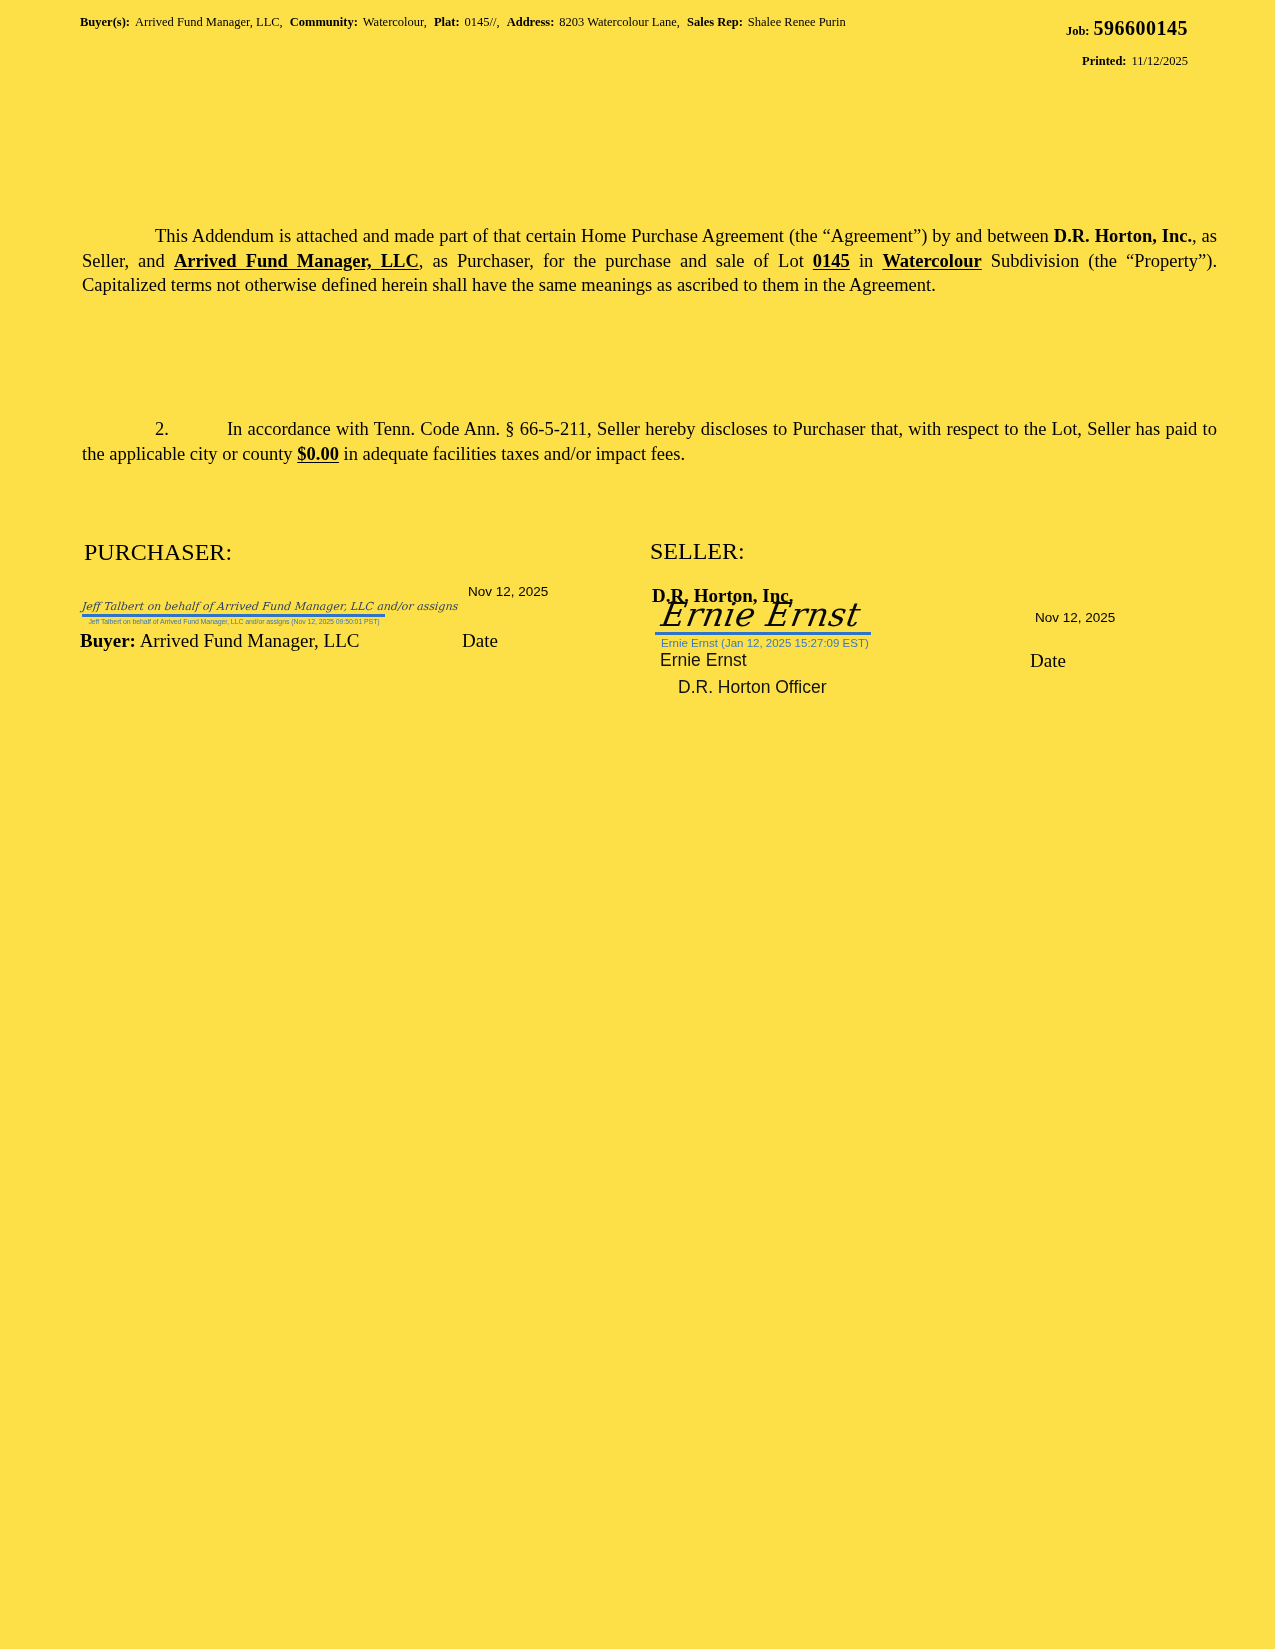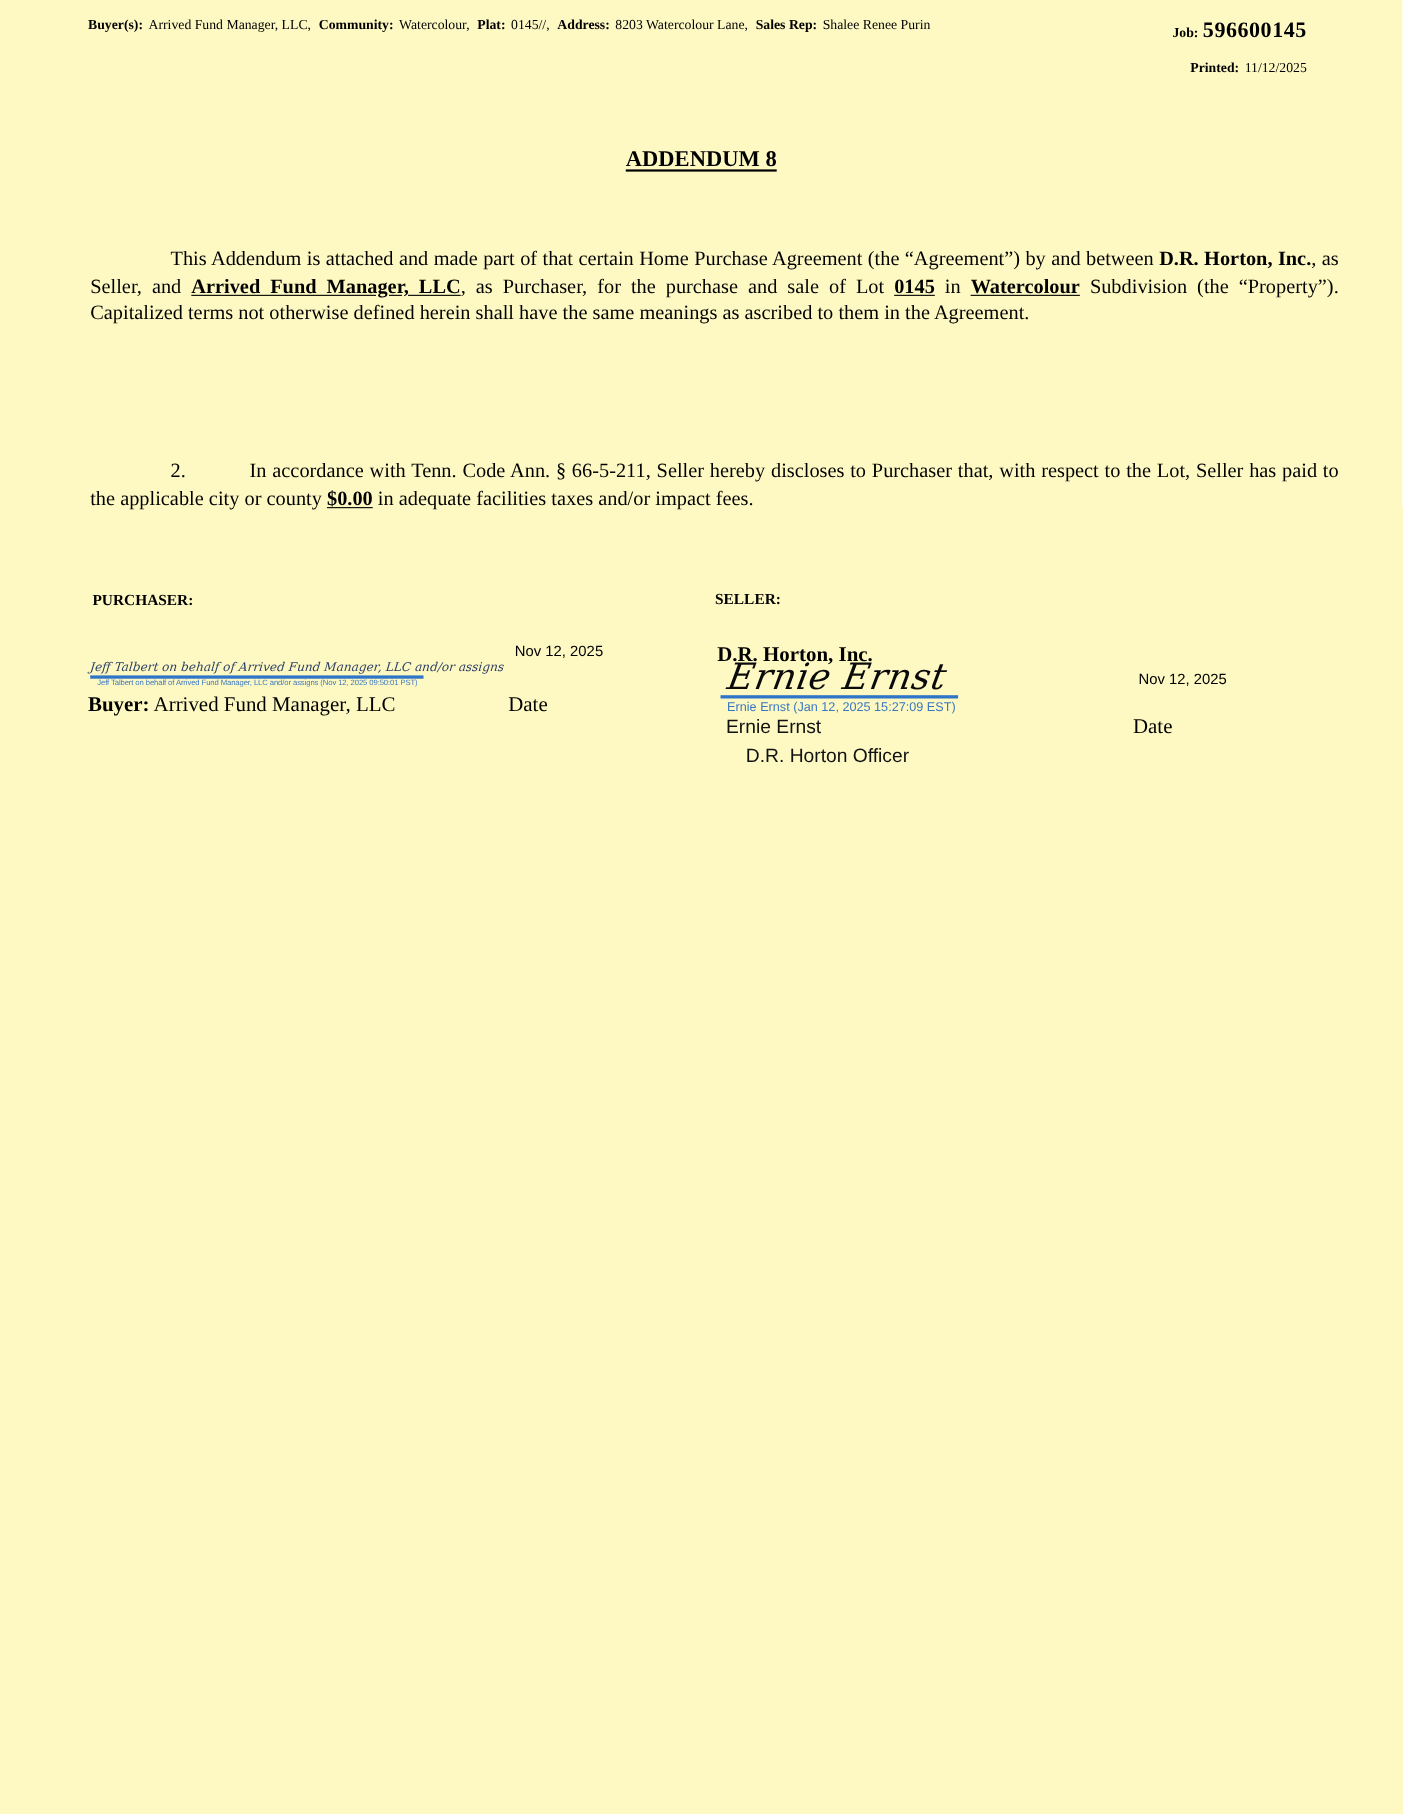--- a/index.html
+++ b/index.html
@@ -1,19 +1,19 @@
 <!DOCTYPE html>
 <html style="--signature-line: #2e75c9; --signature-note: #3a78c2; --script-ink: #2b3f63; --seller-ink: #0a0a0a;"><head>
 <meta charset="utf-8">
 <style>
   html,body { margin:0; padding:0; background:#ffffff; }
   .page {
     position:relative;
     width:1275px; height:1649px;
-    background:#fef9c3;
+    background:#fde047;
     font-family:"Liberation Serif", serif;
     color:#000;
     overflow:hidden;
   }
   
   .header-left {
     position:absolute; left:80px; top:15px;
     font-size:12.5px; white-space:nowrap;
   }
   .header-left b { margin-right:5px; }
@@ -42,21 +42,21 @@
     font-size:18.5px; line-height:24.5px;
     text-align:justify; text-indent:73px;
   }
   .intro   { top:212px; }
   .clause1 { top:334px; }
   .clause2 { top:405px; }
   .u { text-decoration:underline; text-underline-offset:2px; }
   .num-gap { display:inline-block; width:58px; }
   
   .sig { position:absolute; margin:0; }
-  .sig-heading { font-size:14px; font-weight:bold; }
+  .sig-heading { font-size:24px; font-weight:normal; }
   .purchaser-heading { left:84px;  top:539px; }
   .seller-heading    { left:650px; top:538px; }
   .p-date { left:468px; top:584px; font-size:13.5px; font-family:"Liberation Sans", sans-serif; }
   .p-script {
     left:82px; top:600px; width:300px; text-align:center;
     font-family:"DejaVu Serif", serif; font-style:italic;
     font-size:11px; color:var(--script-ink,#2b3f63);
     transform:skewX(-6deg);
     white-space:nowrap;
   }
@@ -96,21 +96,20 @@
 
 <div class="page">
 
   <div class="header-left"><b>Buyer(s):</b><span class="hv">Arrived Fund Manager, LLC,</span><b>Community:</b><span class="hv">Watercolour,</span><b>Plat:</b><span class="hv">0145//,</span><b>Address:</b><span class="hv">8203 Watercolour Lane,</span><b>Sales Rep:</b><span class="hv">Shalee Renee Purin</span></div>
 
   <div class="job-block">
     <div class="job-line"><b>Job:</b> <span class="job-number">596600145</span></div>
     <div class="printed-line"><b>Printed:</b><span>11/12/2025</span></div>
   </div>
 
-  <div class="title"><span>ADDENDUM 8</span></div>
 
   <p class="para intro"><span>This Addendum is attached and made part of that certain Home Purchase Agreement (the “Agreement”) by and between </span><b>D.R. Horton, Inc.</b><span>, as Seller, and </span><b class="u">Arrived Fund Manager, LLC</b><span>, as Purchaser, for the purchase and sale of Lot </span><b class="u">0145</b><span> in </span><b class="u">Watercolour</b><span> Subdivision (the “Property”). Capitalized terms not otherwise defined herein shall have the same meanings as ascribed to them in the Agreement.</span></p>
 
 
   <p class="para clause2"><span class="num">2.</span><span class="num-gap"></span><span>In accordance with Tenn. Code Ann. § 66-5-211, Seller hereby discloses to Purchaser that, with respect to the Lot, Seller has paid to the applicable city or county </span><b class="u">$0.00</b><span> in adequate facilities taxes and/or impact fees.</span></p>
 
   <div class="sig sig-heading purchaser-heading">PURCHASER:</div>
   <div class="sig p-date">Nov 12, 2025</div>
   <div class="sig p-script">Jeff Talbert on behalf of Arrived Fund Manager, LLC and/or assigns</div>
   <div class="sig p-line"></div>

